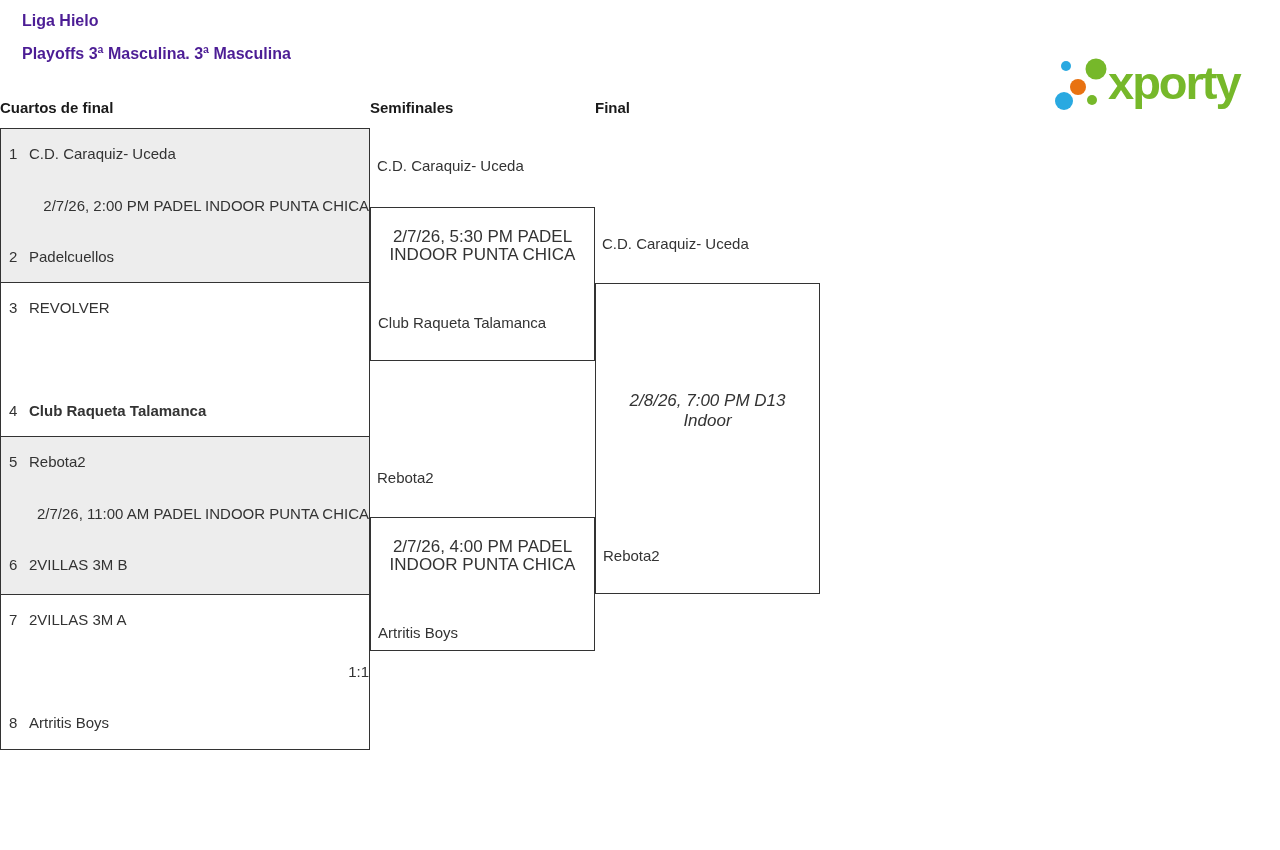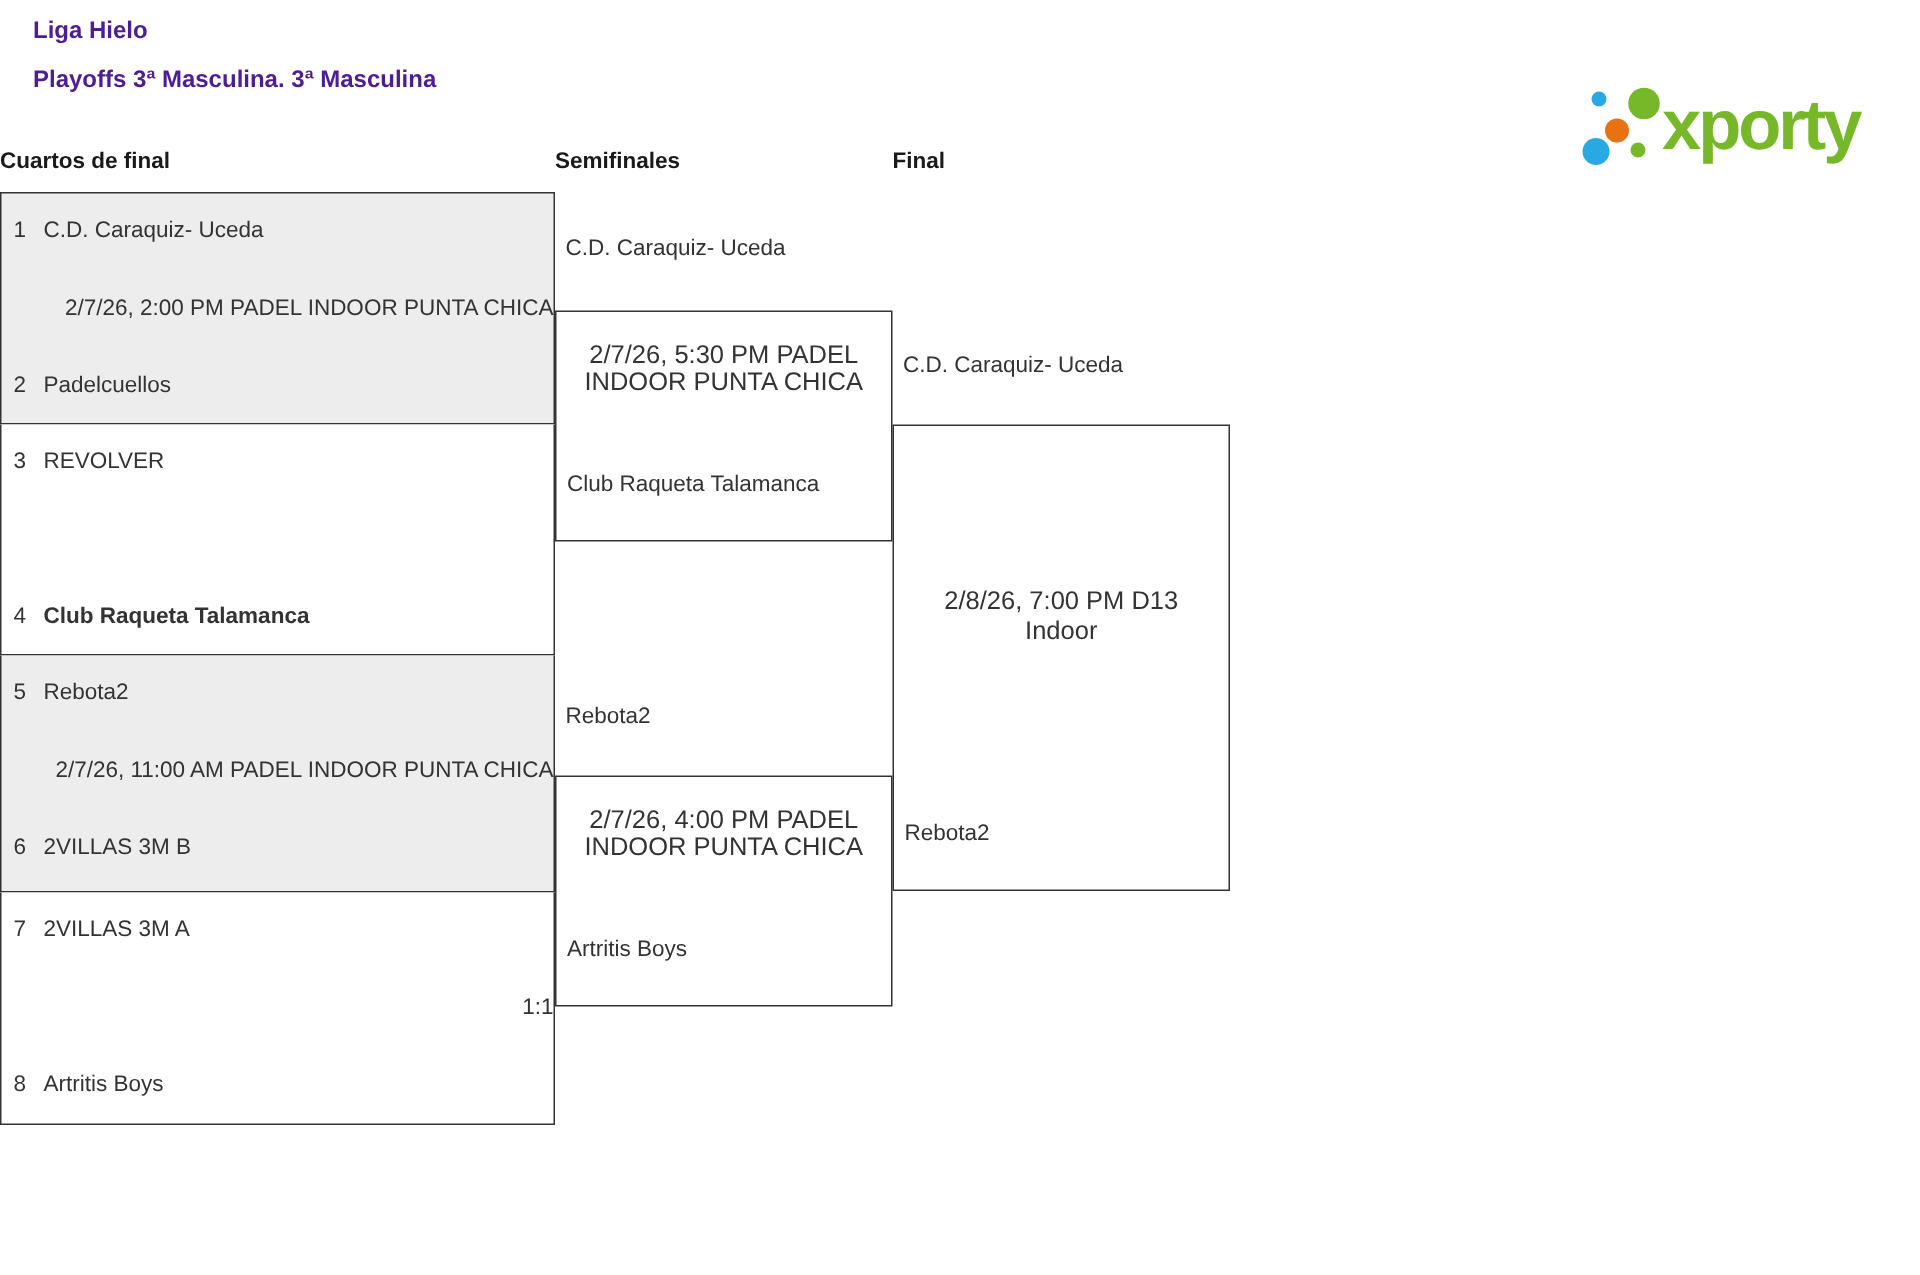--- a/index.html
+++ b/index.html
@@ -33,27 +33,27 @@
   .trow { position:absolute; left:0; right:0; height:20px; line-height:20px; font-size:15px; }
   .trow .seed { position:absolute; left:8px; color:#333333; }
   .trow .name { position:absolute; left:28px; white-space:nowrap; color:#333333; }
   .t1 { top:15px; }
   .t2 { top:118px; }
   .minfo { position:absolute; top:67px; left:0; right:0; height:20px; line-height:20px;
            text-align:right; font-size:15px; color:#333333; }
   
   .sf { left:370px; width:225px; background:transparent; }
   #sf1 { top:207px; height:154px; }
-  #sf2 { top:517px; height:154px; }
+  #sf2 { top:517px; height:134px; }
   .minfo2 { position:absolute; top:20px; left:17px; right:17px; text-align:center;
             font-size:17px; line-height:18px; color:#333333; }
   .t2in { position:absolute; left:7px; top:105px; height:20px; line-height:20px;
           font-size:15px; white-space:nowrap; color:#333333; }
   #final { left:595px; top:283px; width:225px; height:311px; background:transparent; }
-  #final .minfo2 { top:107px; left:8px; right:8px; line-height:20px; }
+  #final .minfo2 { top:107px; left:8px; right:8px; line-height:20px;font-style:italic; }
   #final .t2in { top:262px; }
   .flabel { position:absolute; height:20px; line-height:20px; font-size:15px;
             color:#333333; white-space:nowrap; }
   #lbl-sf1-t1 { left:377px; top:156px; }
   #lbl-sf2-t1 { left:377px; top:468px; }
   #lbl-final-t1 { left:602px; top:234px; }
 </style>
 </head>
 <body>
 

